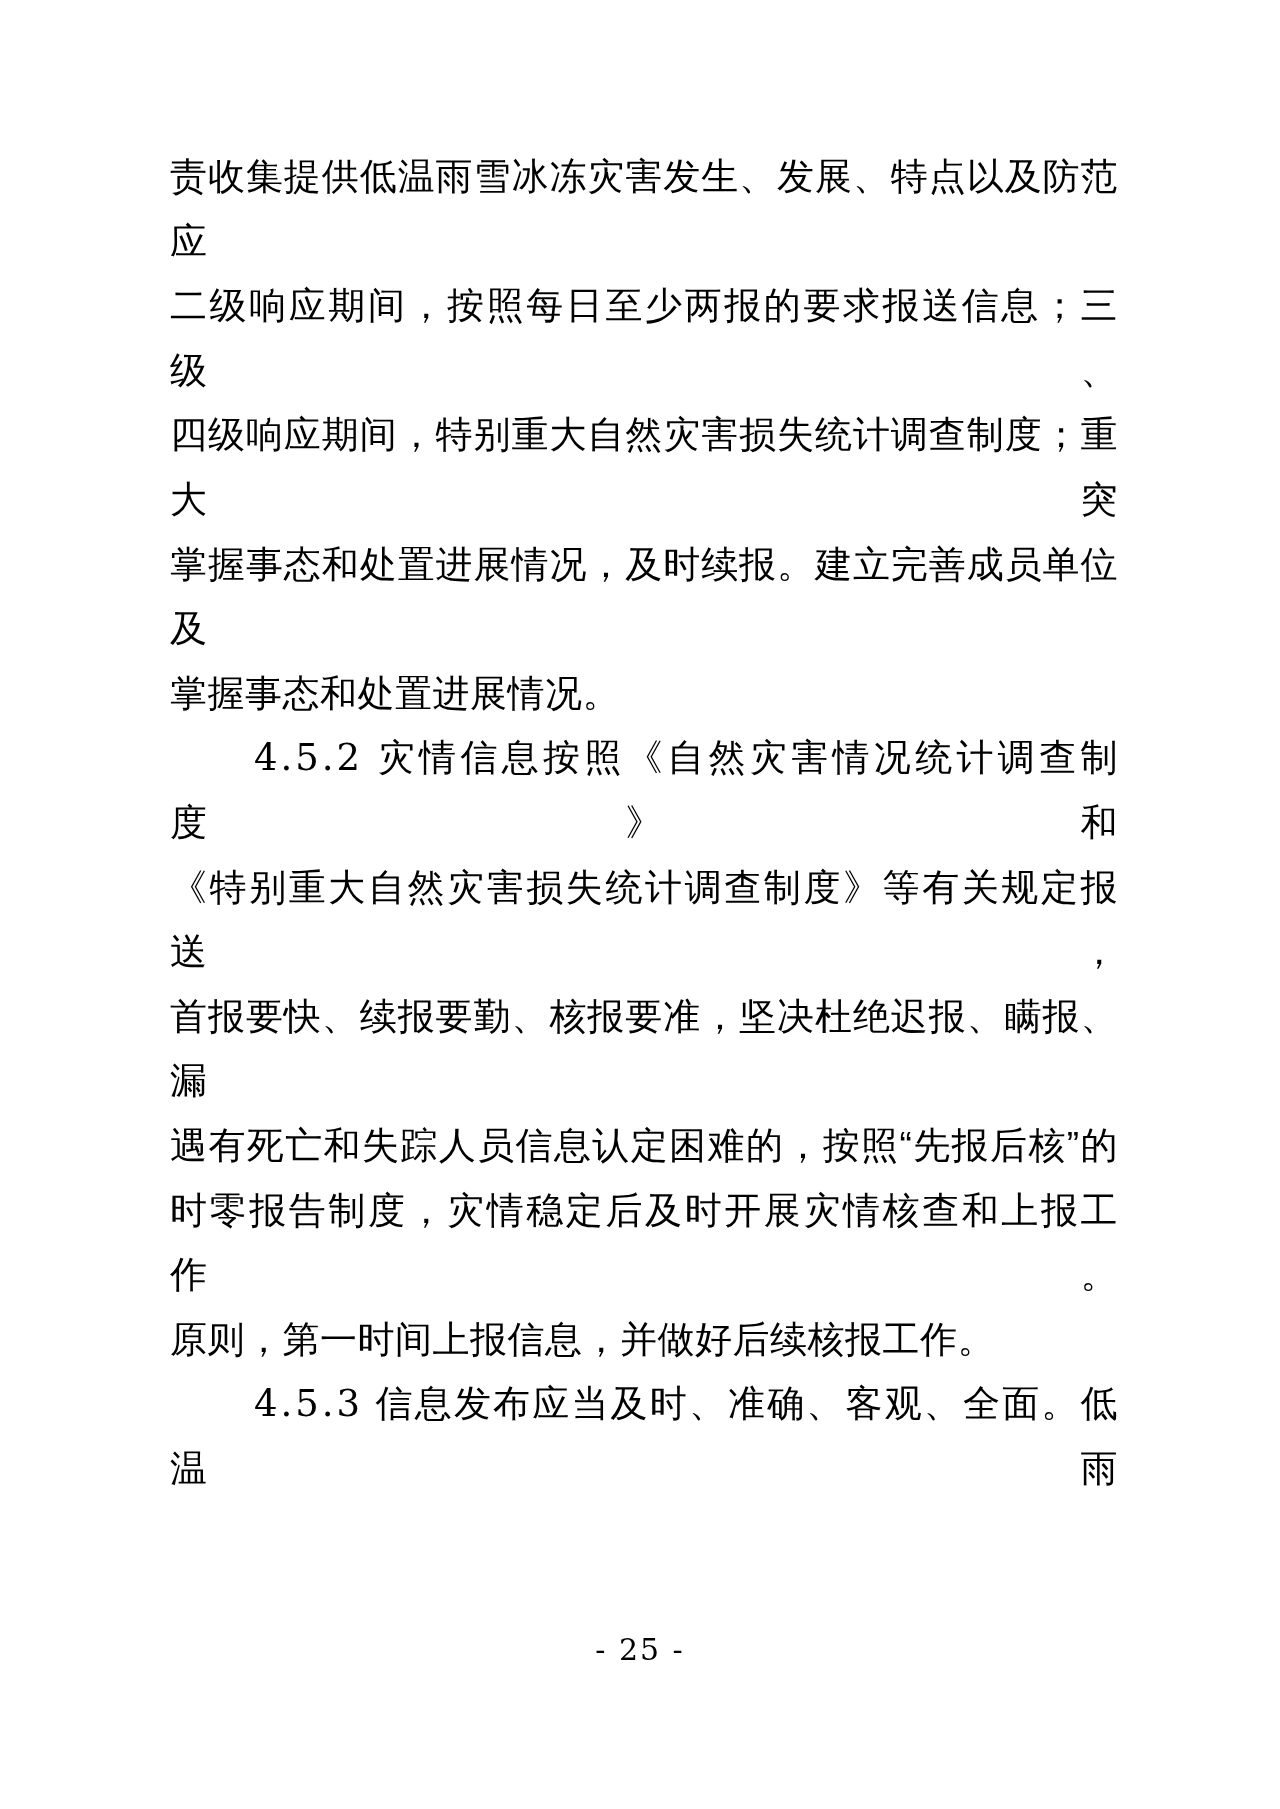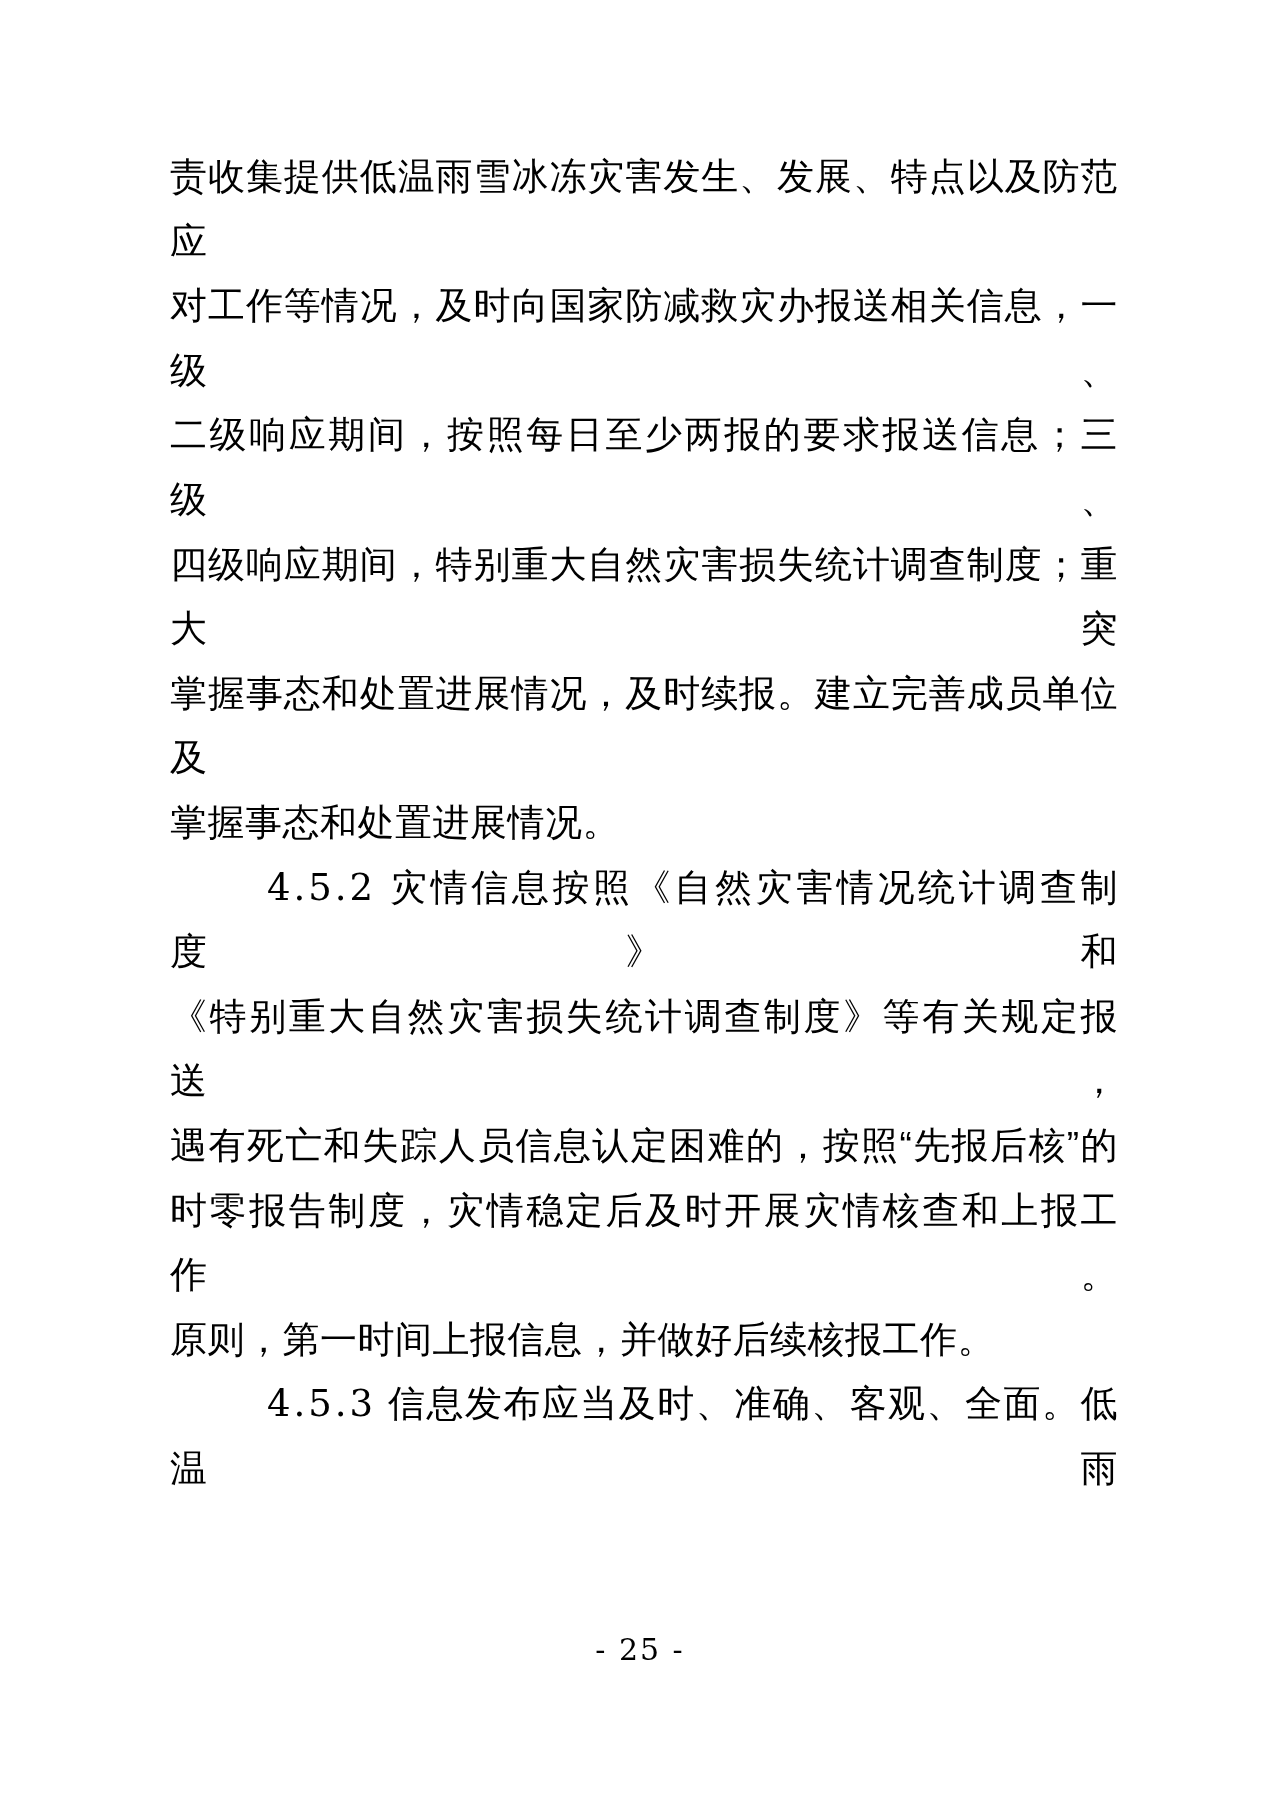--- a/index.html
+++ b/index.html
@@ -30,50 +30,49 @@
     text-align: justify;
     text-align-last: left;
     white-space: normal;
   }
   .line.fill { text-align-last: justify; }
   .line.ind  { text-indent: 84px; }
   .num {
     font-family: "DejaVu Serif", "Liberation Serif", serif;
     font-weight: 400;
     letter-spacing: 3px;
-    margin-left: 13px;
   }
   .footer {
     position: absolute;
     left: 0;
     top: 1632px;
     width: 100%;
     text-align: center;
     font-family: "DejaVu Serif", "Liberation Serif", serif;
     font-size: 30px;
     letter-spacing: 2px;
     color: #000000;
   }
 </style>
 </head>
 <body>
 
 <div class="page">
   <main class="content">
       <div class="block paragraph">
         <div class="line fill">责收集提供低温雨雪冰冻灾害发生、发展、特点以及防范应</div>
-        <div class="line fill">对工作等情况，及时向国家防减救灾办报送相关信息，一级、</div>
         <div class="line fill">二级响应期间，按照每日至少两报的要求报送信息；三级、</div>
         <div class="line fill">四级响应期间，特别重大自然灾害损失统计调查制度；重大突</div>
         <div class="line fill">掌握事态和处置进展情况，及时续报。建立完善成员单位及</div>
         <div class="line">掌握事态和处置进展情况。</div>
       </div>
       <div class="block paragraph">
         <div class="line fill ind"><span class="num">4.5.2</span> 灾情信息按照《自然灾害情况统计调查制度》和</div>
         <div class="line fill">《特别重大自然灾害损失统计调查制度》等有关规定报送，</div>
+        <div class="line fill">首报要快、续报要勤、核报要准，坚决杜绝迟报、瞒报、漏</div>
         <div class="line fill">遇有死亡和失踪人员信息认定困难的，按照“先报后核”的</div>
         <div class="line fill">时零报告制度，灾情稳定后及时开展灾情核查和上报工作。</div>
         <div class="line">原则，第一时间上报信息，并做好后续核报工作。</div>
       </div>
       <div class="block paragraph">
         <div class="line fill ind"><span class="num">4.5.3</span> 信息发布应当及时、准确、客观、全面。低温雨</div>
       </div>
     </main>
   <div class="footer">
     <span>- 25 -</span>

